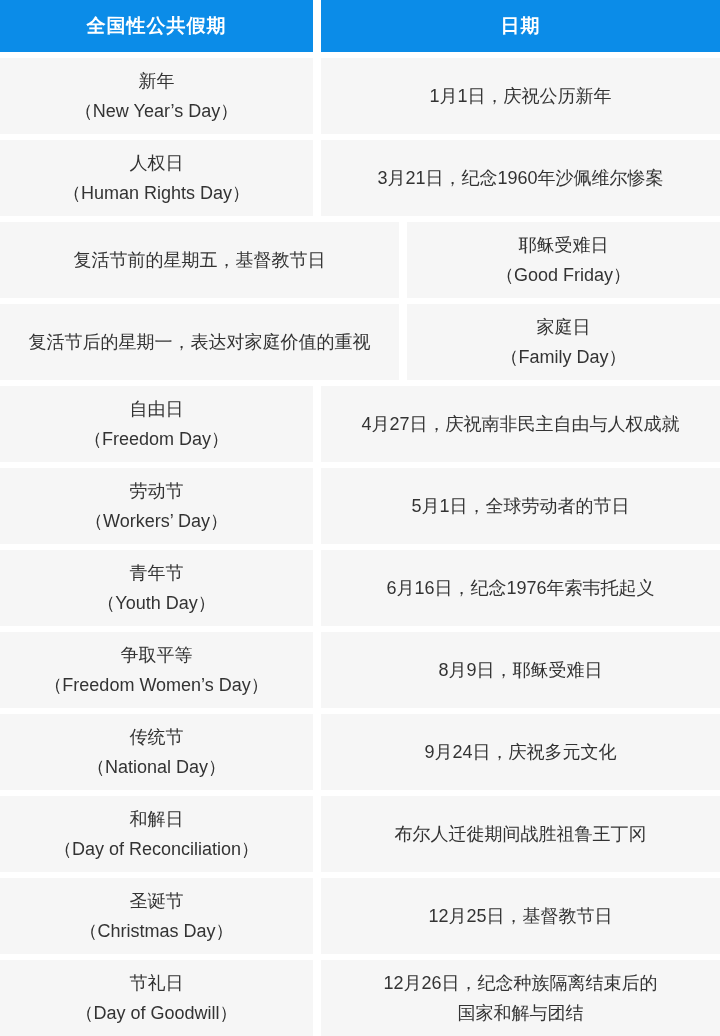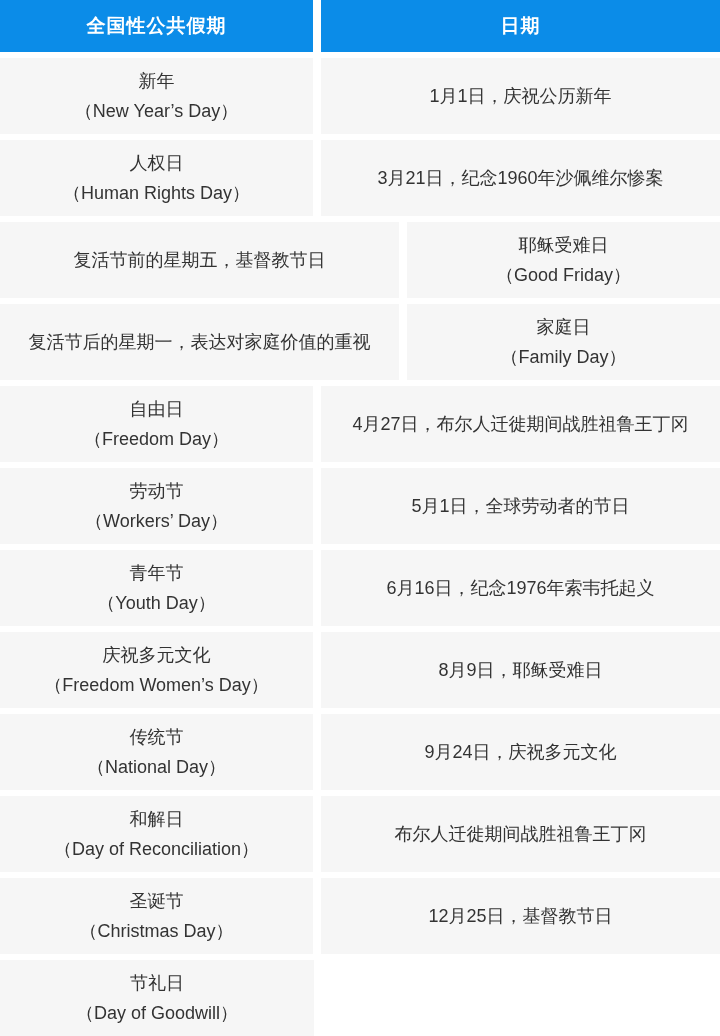--- a/index.html
+++ b/index.html
@@ -99,21 +99,21 @@
       <div>（Family Day）</div>
     </div>
   </div>
 
   <div class="row body-row">
     <div class="cell col-left">
       <div>自由日</div>
       <div>（Freedom Day）</div>
     </div>
     <div class="cell col-right">
-      <div>4月27日，布尔人迁徙期间战胜祖鲁王丁冈</div>
+      <div>4月27日，庆祝南非民主自由与人权成就</div>
       <div></div>
     </div>
   </div>
 
   <div class="row body-row">
     <div class="cell col-left">
       <div>劳动节</div>
       <div>（Workers’ Day）</div>
     </div>
     <div class="cell col-right">
@@ -128,21 +128,21 @@
       <div>（Youth Day）</div>
     </div>
     <div class="cell col-right">
       <div>6月16日，纪念1976年索韦托起义</div>
       <div></div>
     </div>
   </div>
 
   <div class="row body-row">
     <div class="cell col-left">
-      <div>庆祝多元文化</div>
+      <div>争取平等</div>
       <div>（Freedom Women’s Day）</div>
     </div>
     <div class="cell col-right">
       <div>8月9日，耶稣受难日</div>
     </div>
   </div>
 
   <div class="row body-row">
     <div class="cell col-left">
       <div>传统节</div>
@@ -173,15 +173,19 @@
       <div>12月25日，基督教节日</div>
       <div></div>
     </div>
   </div>
 
   <div class="row body-row">
     <div class="cell col-left">
       <div>节礼日</div>
       <div>（Day of Goodwill）</div>
     </div>
+    <div class="cell col-right">
+      <div>12月26日，纪念种族隔离结束后的</div>
+      <div>国家和解与团结</div>
+    </div>
   </div>
 
 </div>
 
 </body></html>

